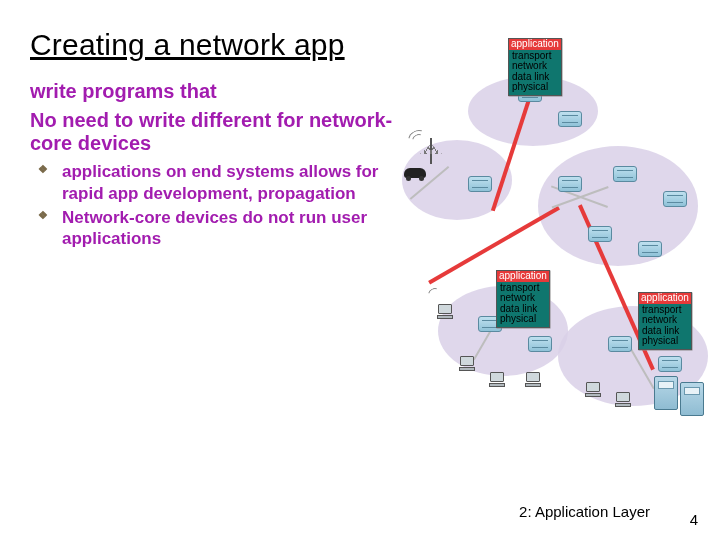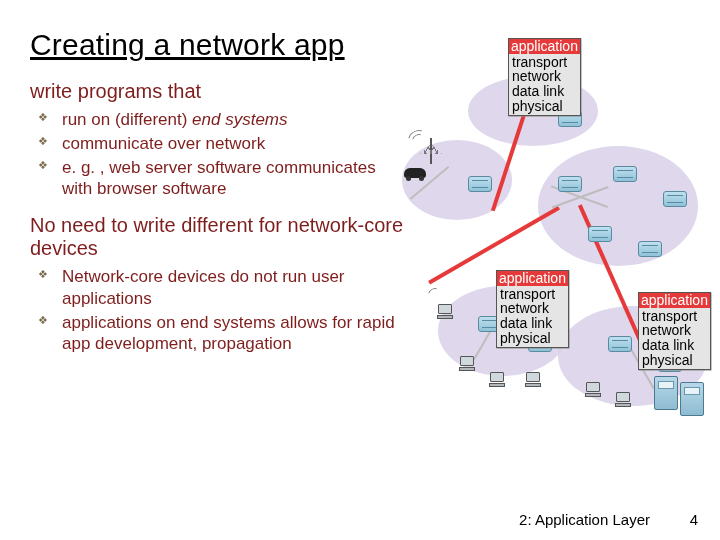--- a/index.html
+++ b/index.html
@@ -20,21 +20,22 @@
   .title {
     font-size: 30px;
     text-decoration: underline;
     color: #000;
     margin-bottom: 18px;
     letter-spacing: 0.2px;
   }
   .content {
     width: 380px;
     font-size: 18px;
-    color: #7f1d1d;
+    color: #a21caf;
+    font-weight: bold;
   }
   .heading {
     font-size: 20px;
     margin: 6px 0 6px 0;
   }
   ul.bullets {
     list-style: none;
     padding-left: 28px;
     margin-bottom: 14px;
   }
@@ -134,67 +135,60 @@
   }
   .car::before{left:2px}.car::after{right:2px}
   .signal{
     position:absolute;width:14px;height:14px;
     border:1.5px solid #888;border-radius:50%;
     border-color:#888 transparent transparent transparent;
     transform:rotate(-30deg);
   }
   .stackbox {
     position: absolute;
-    background: #e5e5e5;
+    background: #0f766e;
     border: 1px solid #555;
     padding: 1px 3px 2px;
     font-family: Arial, sans-serif;
-    font-size: 14px;
+    font-size: 10px;
     line-height: 1.05;
     color: #000;
     box-shadow: 0.5px 0.5px 0 #888;
     white-space: nowrap;
   }
   .stackbox .hl {
     background: #e63a3a;
     color: #fff;
     padding: 0 2px;
     margin: -1px -3px 1px;
     display: block;
   }
   .footer-wrap{
     position:absolute;
     left:0;right:0;bottom:12px;
     font-size:15px;
     color:#000;
   }
-  .footer-text{position:absolute;right:70px;bottom:0;}
+  .footer-text{position:absolute;right:70px;bottom:8px;}
   .footer-pg{position:absolute;right:22px;bottom:0;}
 </style>
 </head>
 <body>
 
 <div class="slide">
 
   <div class="title">Creating a network app</div>
 
   <div class="content">
     <div class="heading">write programs that</div>
-    <ul class="bullets">
-      <li>
-        <span>run on (different) </span><span class="italic">end systems</span>
-      </li>
-      <li><span>communicate over network</span></li>
-      <li><span>e. g. , web server software communicates with browser software</span></li>
-    </ul>
 
     <div class="heading">No need to write different for network-core devices</div>
     <ul class="bullets">
+      <li><span>applications on end systems allows for rapid app development, propagation</span></li>
       <li><span>Network-core devices do not run user applications</span></li>
-      <li><span>applications on end systems allows for rapid app development, propagation</span></li>
     </ul>
   </div>
 
   <div class="diagram">
 
     <div class="blob" style="left:-6px;top:84px;width:110px;height:80px"></div>
     <div class="blob" style="left:60px;top:20px;width:130px;height:70px"></div>
     <div class="blob" style="left:130px;top:90px;width:160px;height:120px"></div>
     <div class="blob" style="left:30px;top:230px;width:130px;height:90px"></div>
     <div class="blob" style="left:150px;top:250px;width:150px;height:100px"></div>

